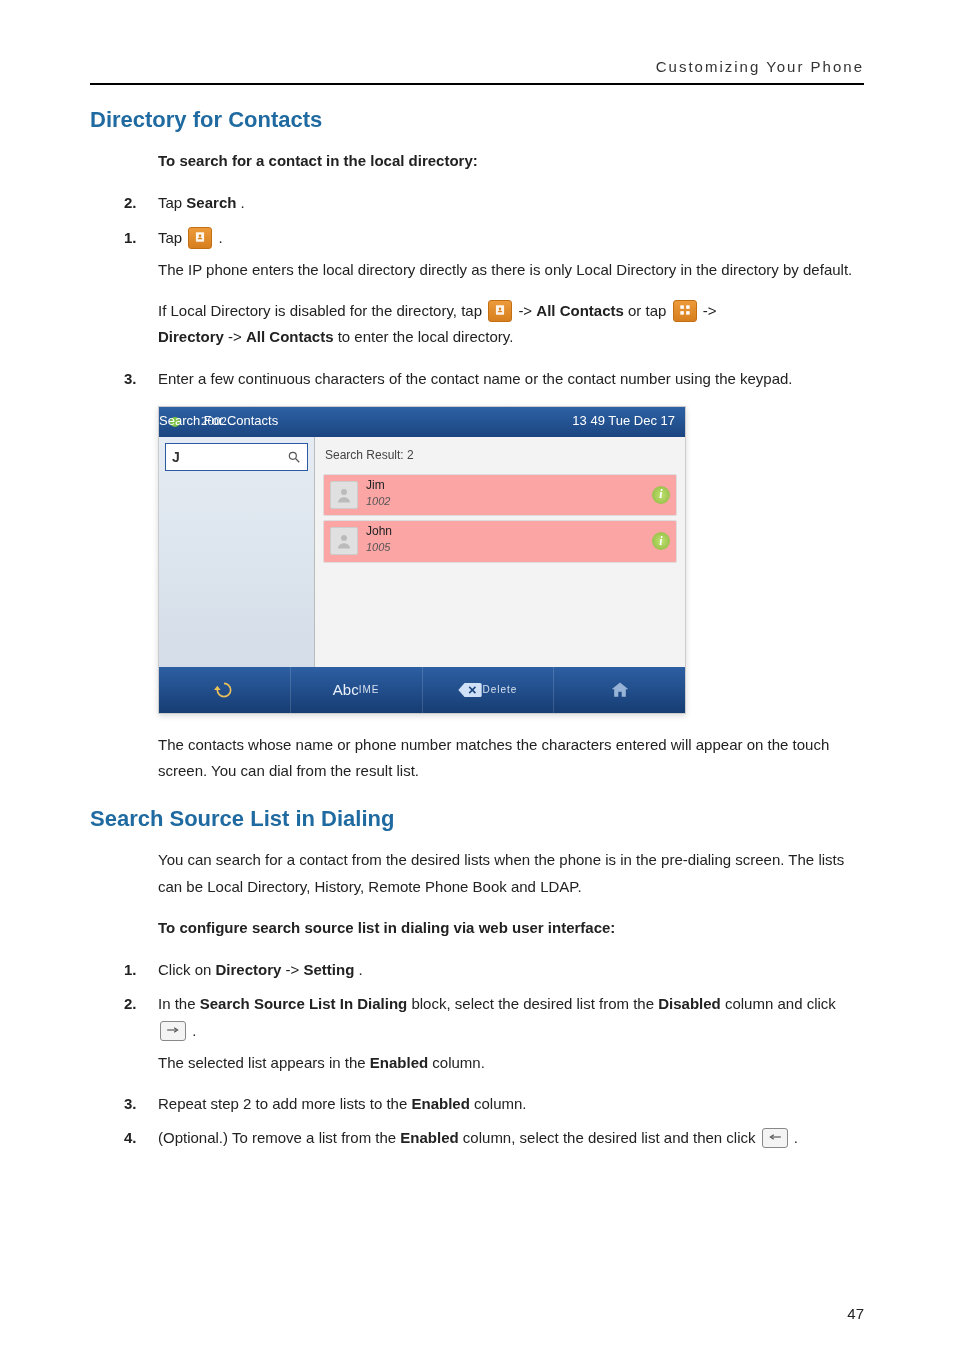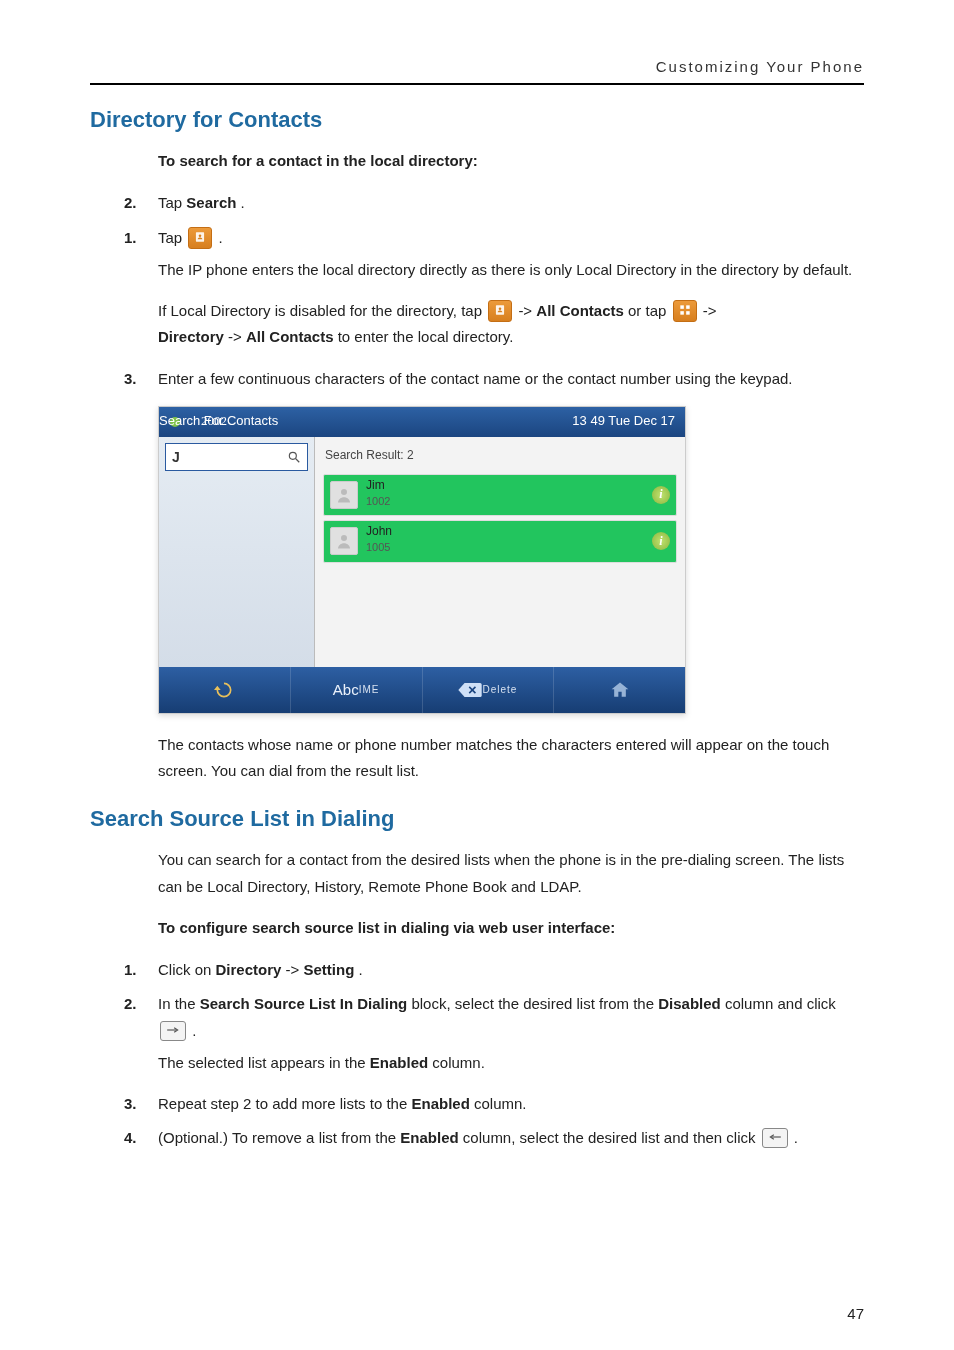--- a/index.html
+++ b/index.html
@@ -23,25 +23,25 @@
   .phone-shot { width:526px; margin:14px 0 18px 0; border:1px solid #ccc; box-shadow:0 2px 6px rgba(0,0,0,0.15); font-family:Arial,sans-serif; }
   .ps-bar { display:flex; align-items:center; justify-content:space-between; color:#fff; font-size:13px;
     background:linear-gradient(#2d61a4,#1b4580); height:30px; padding:0 10px; }
   .ps-bar .center { position:absolute; left:0; right:2px; text-align:left; pointer-events:none; }
   .ps-bar-wrap { position:relative; }
   .ps-content { display:flex; height:230px; }
   .ps-left { width:155px; background:linear-gradient(#e5ecf3,#d4dde8); border-right:1px solid #bbb; }
   .searchbox { margin:6px; height:26px; background:#fff; border:1px solid #2a5aa0; display:flex; align-items:center; padding:0 6px; justify-content:space-between; font-size:14px; font-weight:700; color:#333; }
   .ps-right { flex:1; background:#f3f3f3; }
   .result-head { font-size:12px; color:#444; padding:8px 10px 4px; }
-  .result-row { display:flex; align-items:center; background:#22c55e; border:1px solid #ddd; margin:4px 8px; padding:4px 6px; border-radius:2px; }
+  .result-row { display:flex; align-items:center; background:#fca5a5; border:1px solid #ddd; margin:4px 8px; padding:4px 6px; border-radius:2px; }
   .avatar { width:26px; height:26px; background:#e0e0e0; border:1px solid #ccc; border-radius:2px; margin-right:8px; display:flex; align-items:center; justify-content:center; }
   .avatar svg { width:18px; height:18px; fill:#bbb; }
   .contact-name { font-size:12px; color:#222; line-height:1.1; }
-  .contact-num { font-size:11px; color:#555; }
+  .contact-num { font-size:11px; color:#555;font-style:italic; }
   .info-icon { margin-left:auto; width:18px; height:18px; border-radius:50%; background:radial-gradient(#bfe26f,#8cb63e); color:#fff; font-weight:700; font-size:12px; display:flex; align-items:center; justify-content:center; font-style:italic; font-family:Georgia,serif; }
   .ps-bottom { display:flex; height:46px; background:linear-gradient(#2d5fa3,#163d73); }
   .ps-bottom .cell { flex:1; display:flex; flex-direction:row; align-items:center; justify-content:center; color:#eaf1fb; font-size:12px; border-right:1px solid rgba(255,255,255,0.15); }
   .ps-bottom .cell:last-child { border-right:none; }
   .ps-bottom .lbl-big { font-size:15px; }
   .ps-bottom .lbl-small { font-size:10px; letter-spacing:1px; opacity:0.9; }
   .ps-bottom svg { fill:#cfe0f7; }
   .pagenum { position:absolute; bottom:28px; right:90px; font-size:15px; }
 </style>
 </head>

